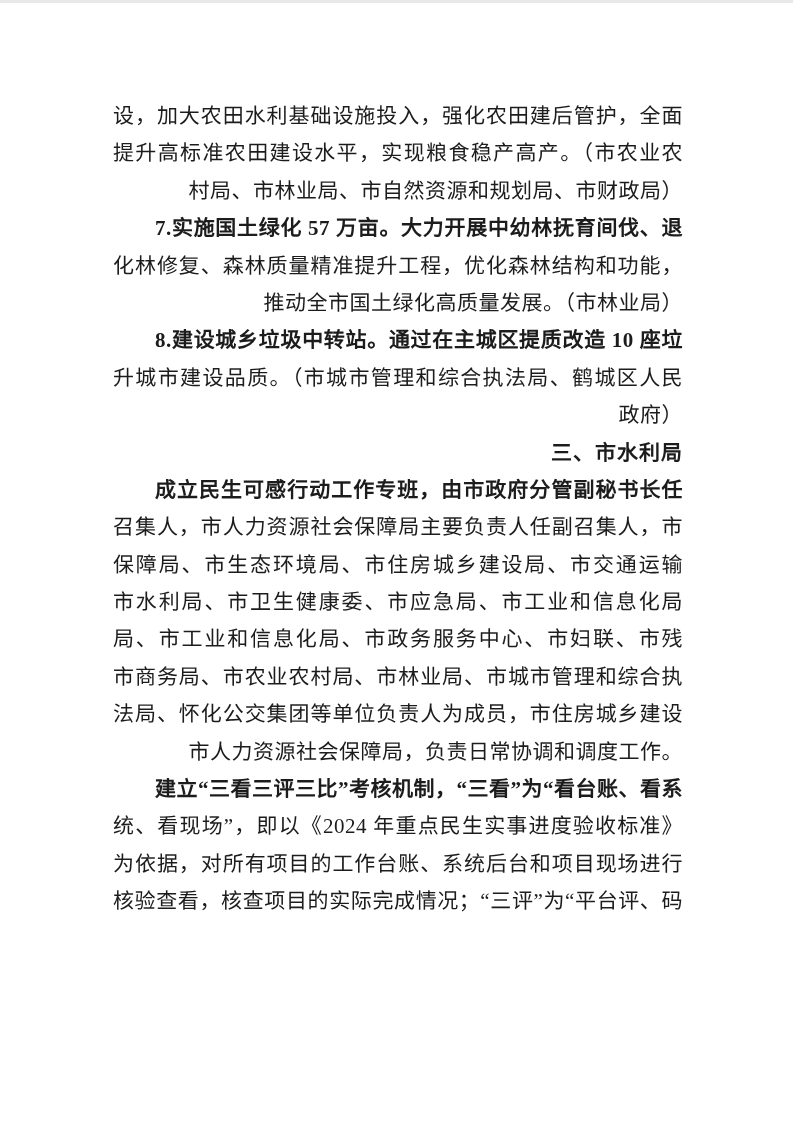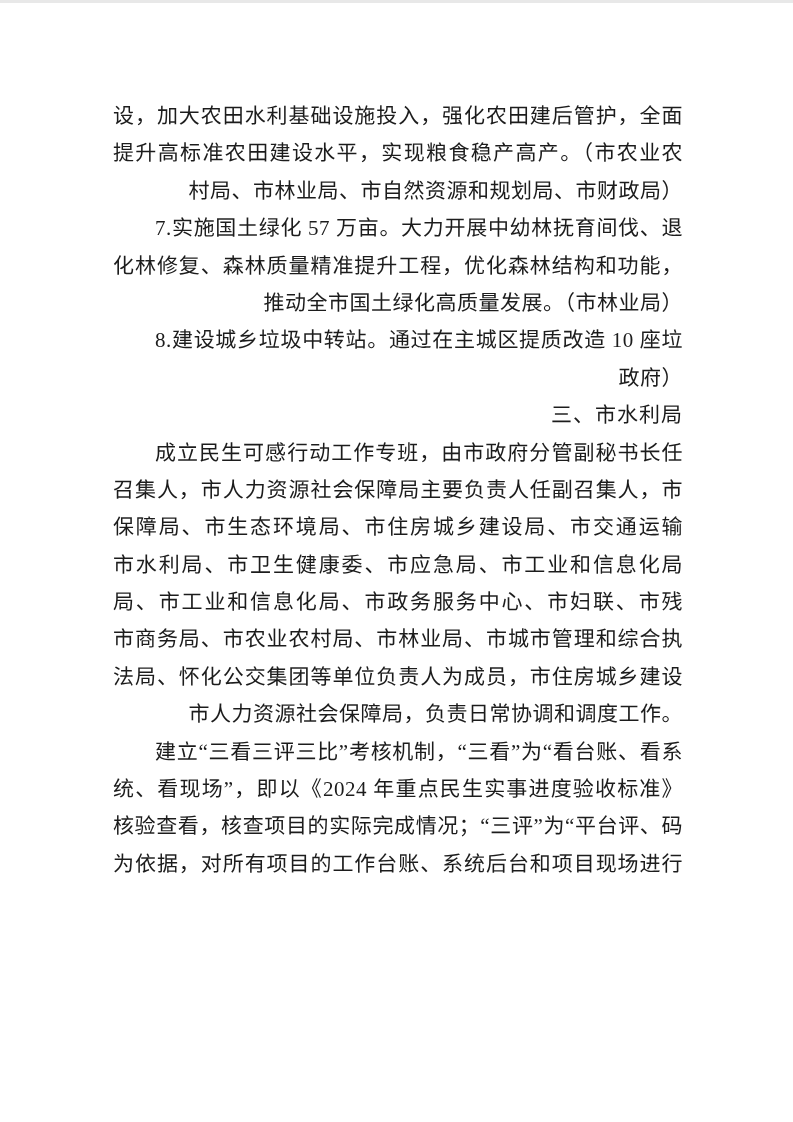--- a/index.html
+++ b/index.html
@@ -32,45 +32,47 @@
     letter-spacing: 0.5px;
     white-space: pre-wrap;
   }
   .line.just {
     text-align: justify;
     text-align-last: justify;
     text-justify: inter-character;
   }
   .line.indent {
     text-indent: 42px;
+    font-weight: bold;
   }
   .line.heading {
     letter-spacing: 1px;
   }
 </style>
 </head>
 <body>
 
 <div class="page" style="background: rgb(255, 255, 255); color: rgb(28, 28, 28);">
   <div class="doc-body">
       <div class="line just">设，加大农田水利基础设施投入，强化农田建后管护，全面</div>
       <div class="line just">提升高标准农田建设水平，实现粮食稳产高产。（市农业农</div>
       <div class="line">村局、市林业局、市自然资源和规划局、市财政局）</div>
       <div class="line indent just">7.实施国土绿化 57 万亩。大力开展中幼林抚育间伐、退</div>
       <div class="line just">化林修复、森林质量精准提升工程，优化森林结构和功能，</div>
       <div class="line">推动全市国土绿化高质量发展。（市林业局）</div>
       <div class="line indent just">8.建设城乡垃圾中转站。通过在主城区提质改造 10 座垃</div>
+      <div class="line just">升城市建设品质。（市城市管理和综合执法局、鹤城区人民</div>
       <div class="line">政府）</div>
       <div class="line heading indent">三、市水利局</div>
       <div class="line indent just">成立民生可感行动工作专班，由市政府分管副秘书长任</div>
       <div class="line just">召集人，市人力资源社会保障局主要负责人任副召集人，市</div>
       <div class="line just">保障局、市生态环境局、市住房城乡建设局、市交通运输局、</div>
       <div class="line just">市水利局、市卫生健康委、市应急局、市工业和信息化局</div>
       <div class="line just">局、市工业和信息化局、市政务服务中心、市妇联、市残联、</div>
       <div class="line just">市商务局、市农业农村局、市林业局、市城市管理和综合执</div>
       <div class="line just">法局、怀化公交集团等单位负责人为成员，市住房城乡建设局</div>
       <div class="line">市人力资源社会保障局，负责日常协调和调度工作。</div>
       <div class="line indent just">建立“三看三评三比”考核机制，“三看”为“看台账、看系</div>
       <div class="line just">统、看现场”，即以《2024 年重点民生实事进度验收标准》</div>
+      <div class="line just">为依据，对所有项目的工作台账、系统后台和项目现场进行</div>
       <div class="line just">核验查看，核查项目的实际完成情况；“三评”为“平台评、码</div>
-      <div class="line just">为依据，对所有项目的工作台账、系统后台和项目现场进行</div>
     </div>
 </div>
 
 </body></html>

